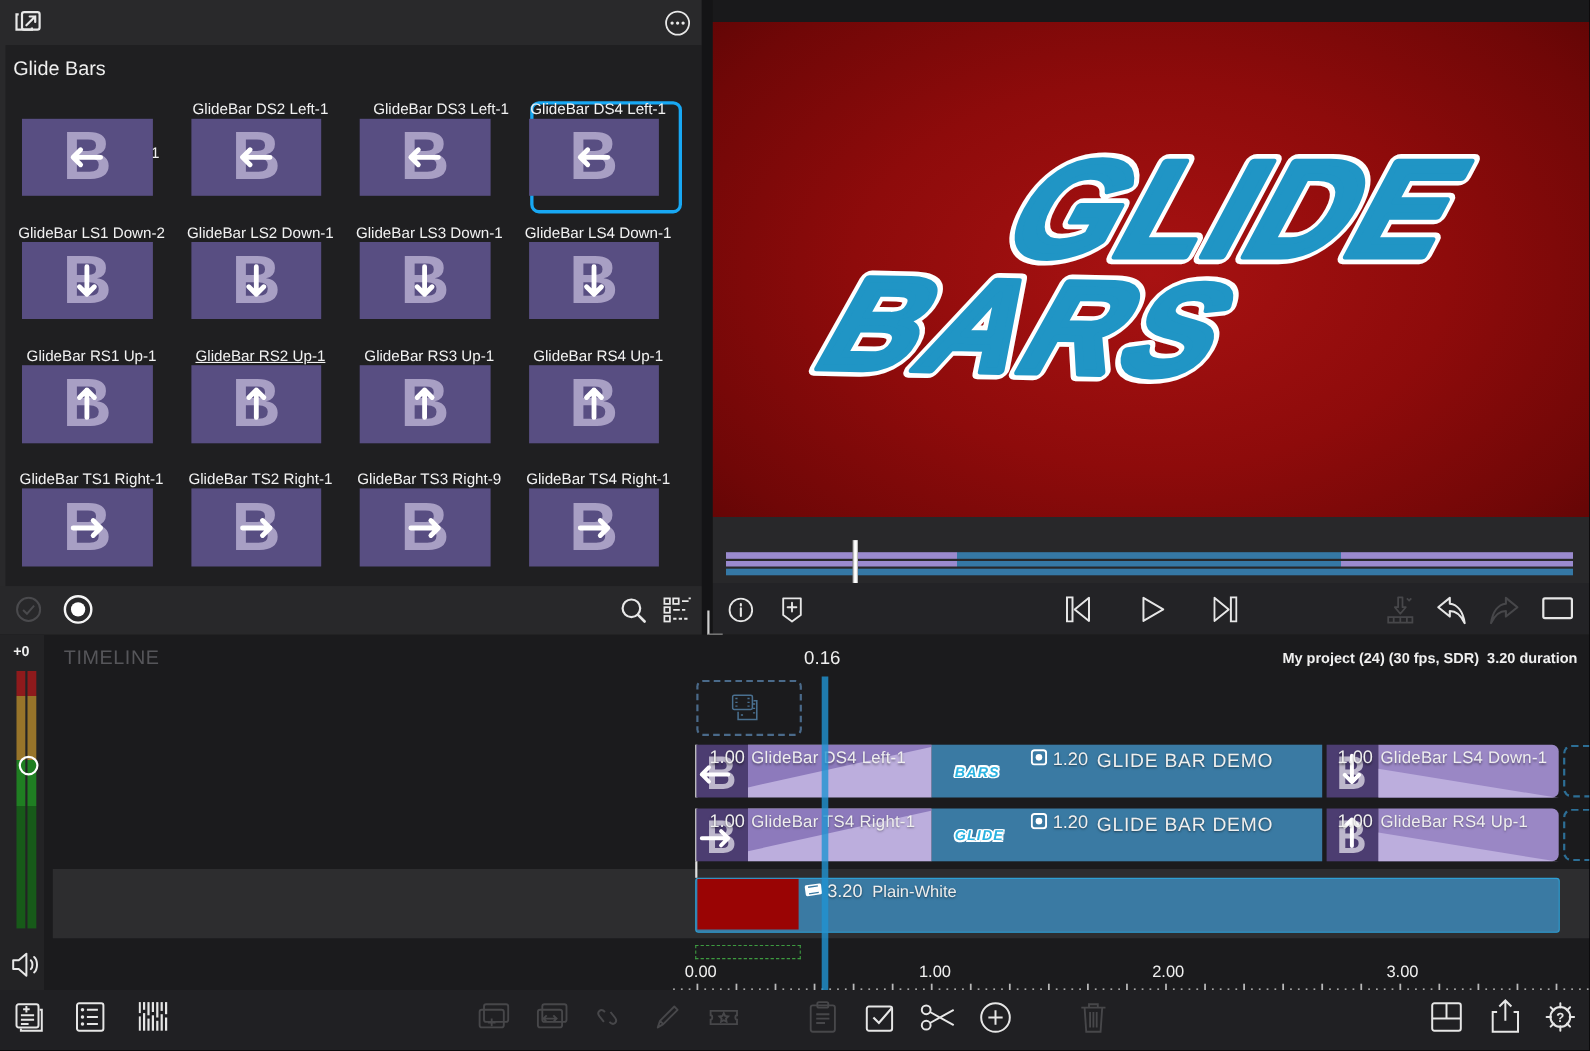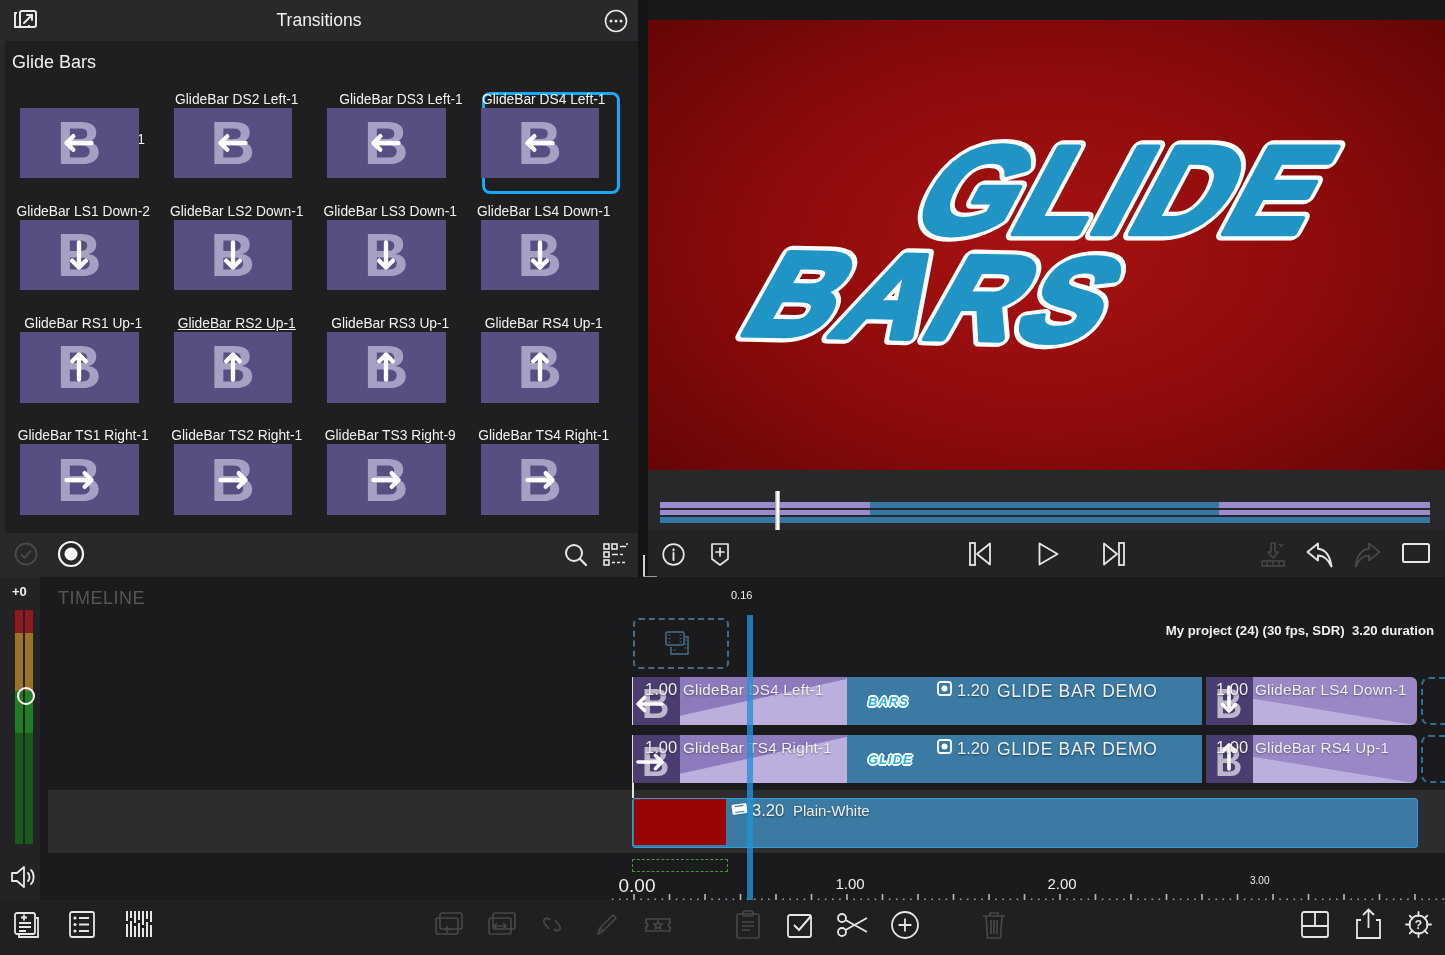--- a/index.html
+++ b/index.html
@@ -9,21 +9,20 @@
 .thumb{position:absolute;width:118.5px;height:70.5px;background:#584e82;display:flex;align-items:center;justify-content:center;}
 .bglyph{font-weight:bold;font-size:62px;color:#a89fc4;line-height:1;}
 .clipB{font-weight:bold;font-size:43px;color:#bdb7cc;line-height:1;transform:scaleX(0.88);transform-origin:left top;}
 svg{display:block;}
 </style></head>
 <body>
 <div id="app">
 <div class="abs" style="left:0;top:0;width:638px;height:577px;background:#29292b;"></div>
 <div class="abs" style="left:5px;top:41px;width:633px;height:492px;background:#1f1f21;"></div>
 <div class="abs txt" style="left:12px;top:52px;font-size:18px;">Glide Bars</div>
-<div class="abs txt" style="left:0;top:10px;width:638px;text-align:center;font-size:17.5px;">Transitions</div>
 <svg class="abs" style="left:12px;top:7px;" width="30" height="28" viewBox="0 0 30 28">
 <g fill="none" stroke="#e8e8e8" stroke-width="2">
 <path d="M5 6 L3 6 L3 20 L17 20 L17 18"></path>
 <rect x="8" y="4" width="16" height="16" rx="2"></rect>
 <path d="M12 16 L20 8 M20 13 L20 8 L15 8" stroke-linecap="round"></path>
 </g>
     </svg>
 <svg class="abs" style="left:604px;top:9px;" width="24" height="24" viewBox="0 0 24 24">
 <circle cx="12" cy="12" r="10.5" fill="none" stroke="#e8e8e8" stroke-width="1.6"></circle>
 <circle cx="7" cy="12" r="1.5" fill="#e8e8e8"></circle>
@@ -227,22 +226,22 @@
 <div class="abs" style="left:48px;top:790px;width:1397px;height:63px;background:#2d2d2f;"></div>
 <div class="abs" style="left:58px;top:588px;font-size:18px;color:#56565a;letter-spacing:0.5px;">TIMELINE</div>
 <div class="abs txt" style="left:12px;top:584px;font-size:13px;font-weight:bold;">+0</div>
 <div class="abs" style="left:14.7px;top:610px;width:8px;height:234px;background:linear-gradient(to bottom,#8e1a1c 0,#8e1a1c 23px,#97742a 23px,#97742a 81px,#1f7e22 81px,#1f7e22 123px,#175a19 123px,#175a19 100%);"></div>
 <div class="abs" style="left:24.7px;top:610px;width:8px;height:234px;background:linear-gradient(to bottom,#8e1a1c 0,#8e1a1c 23px,#97742a 23px,#97742a 81px,#1f7e22 81px,#1f7e22 123px,#175a19 123px,#175a19 100%);"></div>
 <div class="abs" style="left:16.7px;top:687px;width:14px;height:14px;border:2px solid #fff;border-radius:50%;"></div>
 <svg class="abs" style="left:10px;top:864px;" width="28" height="26" viewBox="0 0 28 26">
 <path d="M2 9 L7 9 L14 3 L14 23 L7 17 L2 17 Z" fill="none" stroke="#e8e8e8" stroke-width="1.8" stroke-linejoin="round"></path>
 <path d="M18 9 C 20 11, 20 15, 18 17 M21 6 C 24.5 9, 24.5 17, 21 20" fill="none" stroke="#e8e8e8" stroke-width="1.8" stroke-linecap="round"></path>
     </svg>
-<div class="abs txt" style="left:731px;top:589px;font-size:11px;">0.16</div>
-<div class="abs" style="right:11px;top:591px;font-size:13.2px;color:#f0f0f0;font-weight:bold;margin-top:32px;">My project (24) (30 fps, SDR)&nbsp;&nbsp;3.20 duration</div>
+<div class="abs txt" style="left:731px;top:589px;font-size:17px;">0.16</div>
+<div class="abs" style="right:11px;top:591px;font-size:13.2px;color:#f0f0f0;font-weight:bold;">My project (24) (30 fps, SDR)&nbsp;&nbsp;3.20 duration</div>
 <div class="abs" style="left:633px;top:618px;width:92px;height:47px;border:2px dashed #4a6a8a;border-radius:6px;"></div>
 <svg class="abs" style="left:665px;top:631px;" width="30" height="25" viewBox="0 0 30 25">
       <g fill="none" stroke="#4a7090" stroke-width="1.4">
 <rect x="1" y="1" width="18" height="13" rx="1.5"></rect>
         <path d="M20 6 L23 6 L23 23 L6 23 L6 16"></path>
 <path d="M3.5 4 L5.5 4 M3.5 7.5 L5.5 7.5 M3.5 11 L5.5 11 M14.5 4 L16.5 4 M14.5 7.5 L16.5 7.5 M14.5 11 L16.5 11 M8.5 19 L10.5 19 M19.5 9 L21.5 9 M19.5 13 L21.5 13 M19.5 17 L21.5 17" stroke-width="1.2"></path>
       </g>
     </svg>
 <div class="abs" style="left:631.5px;top:676.5px;width:2.5px;height:48.5px;background:#e0e0e0;"></div>
     <div class="abs" style="left:633px;top:676.5px;width:47px;height:48.5px;background:#4c3d71;overflow:hidden;">
@@ -321,24 +320,24 @@
 <div class="abs" style="left:633.5px;top:799px;width:92px;height:45.5px;background:#9a0404;"></div>
 <svg class="abs" style="left:731px;top:802px;" width="17" height="14" viewBox="0 0 17 14">
 <g transform="rotate(-8 8 7)">
         <rect x="1" y="2" width="15" height="10" rx="1.5" fill="#fff"></rect>
 <path d="M4 4 L13 4 M4 10 L13 10" stroke="#3a7aa3" stroke-width="1.2"></path>
       </g>
     </svg>
 <div class="abs txt" style="left:752px;top:801px;font-size:16.5px;text-shadow:0 1px 2px rgba(0,0,0,.5);">3.20</div>
 <div class="abs txt" style="left:793px;top:801.5px;font-size:15px;text-shadow:0 1px 2px rgba(0,0,0,.5);">Plain-White</div>
 <div class="abs" style="left:632px;top:858.5px;width:94px;height:11px;border:1.6px dashed #3d9a40;"></div>
-<div class="abs txt" style="left:612px;top:875px;width:50px;text-align:center;font-size:19px;">0.00</div>
+<div class="abs txt" style="left:612px;top:875px;width:50px;text-align:center;font-size:15px;">0.00</div>
 <div class="abs txt" style="left:825px;top:875px;width:50px;text-align:center;font-size:15px;">1.00</div>
 <div class="abs txt" style="left:1037px;top:875px;width:50px;text-align:center;font-size:15px;">2.00</div>
-<div class="abs txt" style="left:1250px;top:875px;width:50px;font-size:10px;">3.00</div>
+<div class="abs txt" style="left:1250px;top:875px;width:50px;text-align:center;font-size:15px;">3.00</div>
 <svg class="abs" style="left:0;top:894px;" width="1445" height="10" viewBox="0 0 1445 10">
       <rect x="611.9" y="4.5" width="1.6" height="2.4" fill="#a2a2a2"></rect>
       <rect x="619.0" y="4.5" width="1.6" height="2.4" fill="#a2a2a2"></rect>
       <rect x="626.1" y="4.5" width="1.6" height="2.4" fill="#a2a2a2"></rect>
       <rect x="633.2" y="0" width="1.6" height="9" fill="#b8b8b8"></rect>
       <rect x="640.3" y="4.5" width="1.6" height="2.4" fill="#a2a2a2"></rect>
       <rect x="647.4" y="4.5" width="1.6" height="2.4" fill="#a2a2a2"></rect>
       <rect x="654.5" y="4.5" width="1.6" height="2.4" fill="#a2a2a2"></rect>
       <rect x="661.6" y="4.5" width="1.6" height="2.4" fill="#a2a2a2"></rect>
       <rect x="668.7" y="0" width="1.6" height="9" fill="#b8b8b8"></rect>

